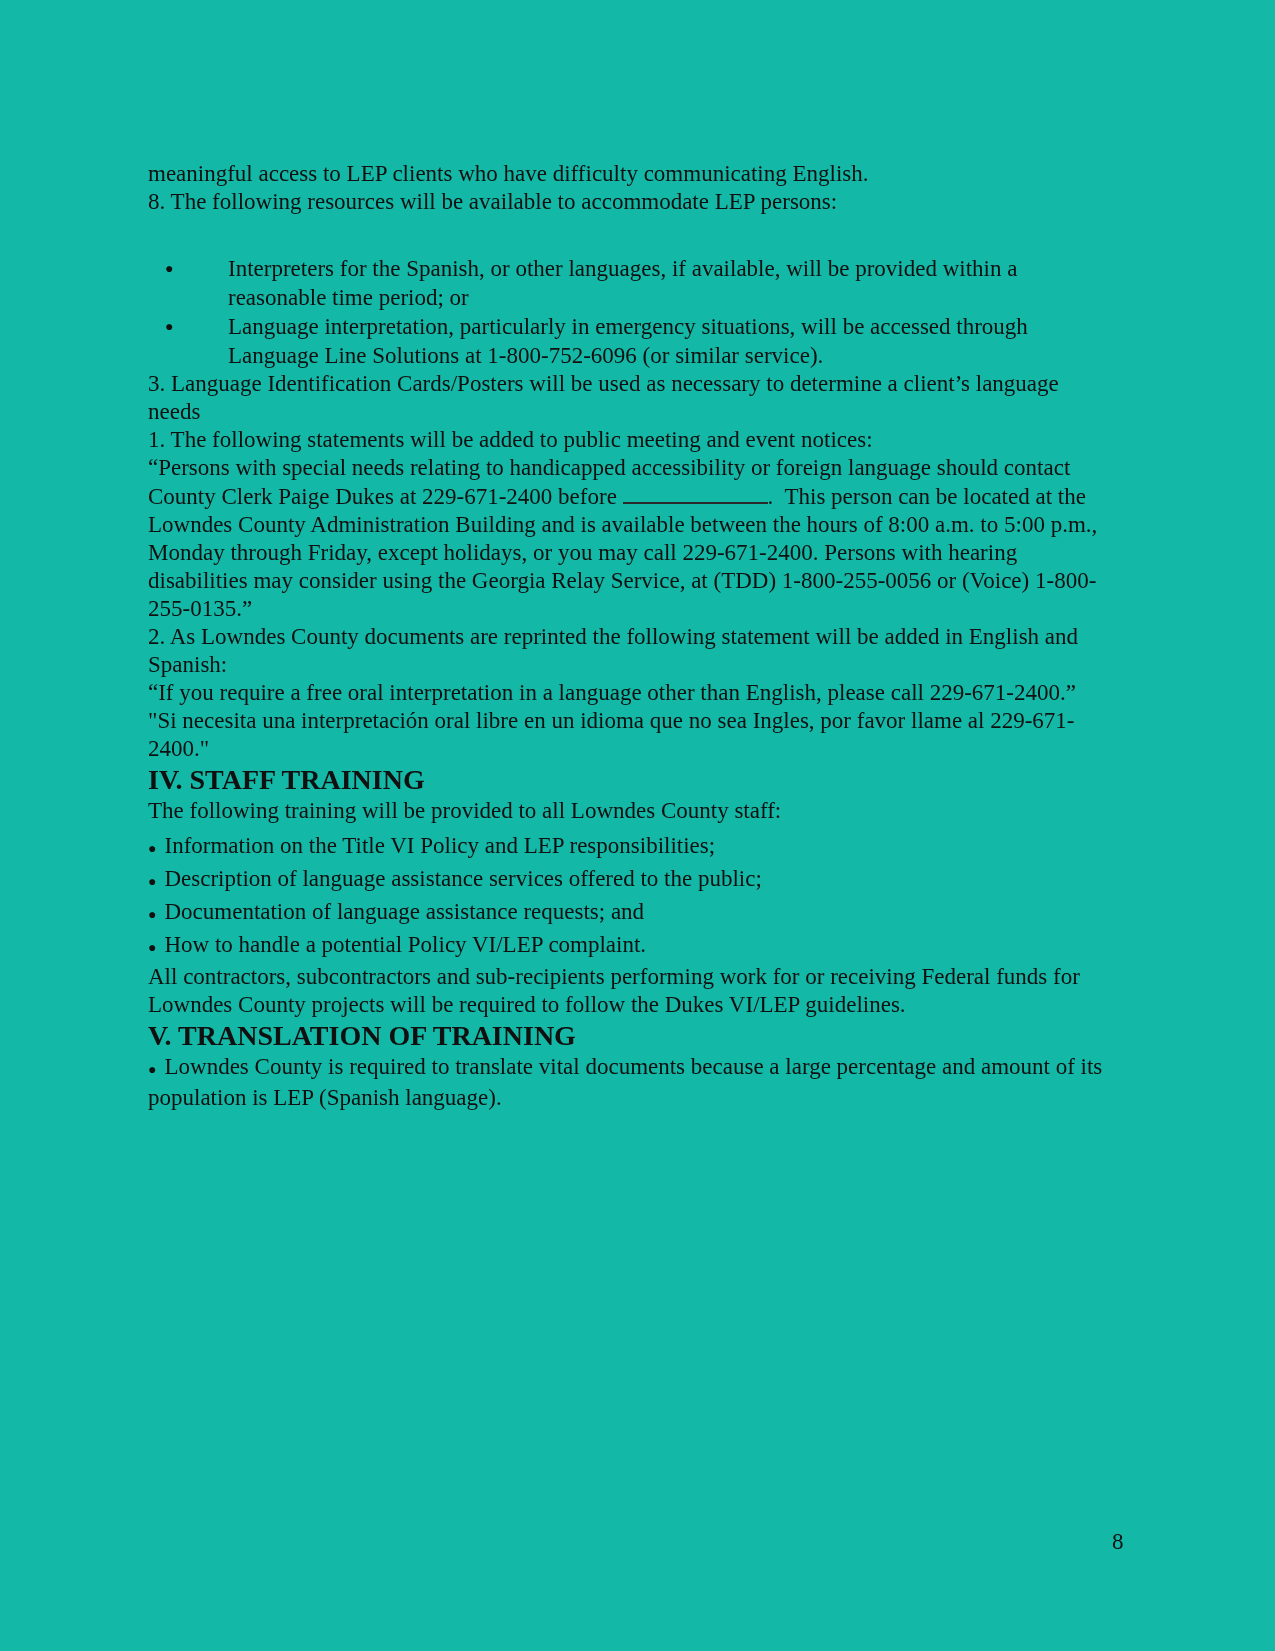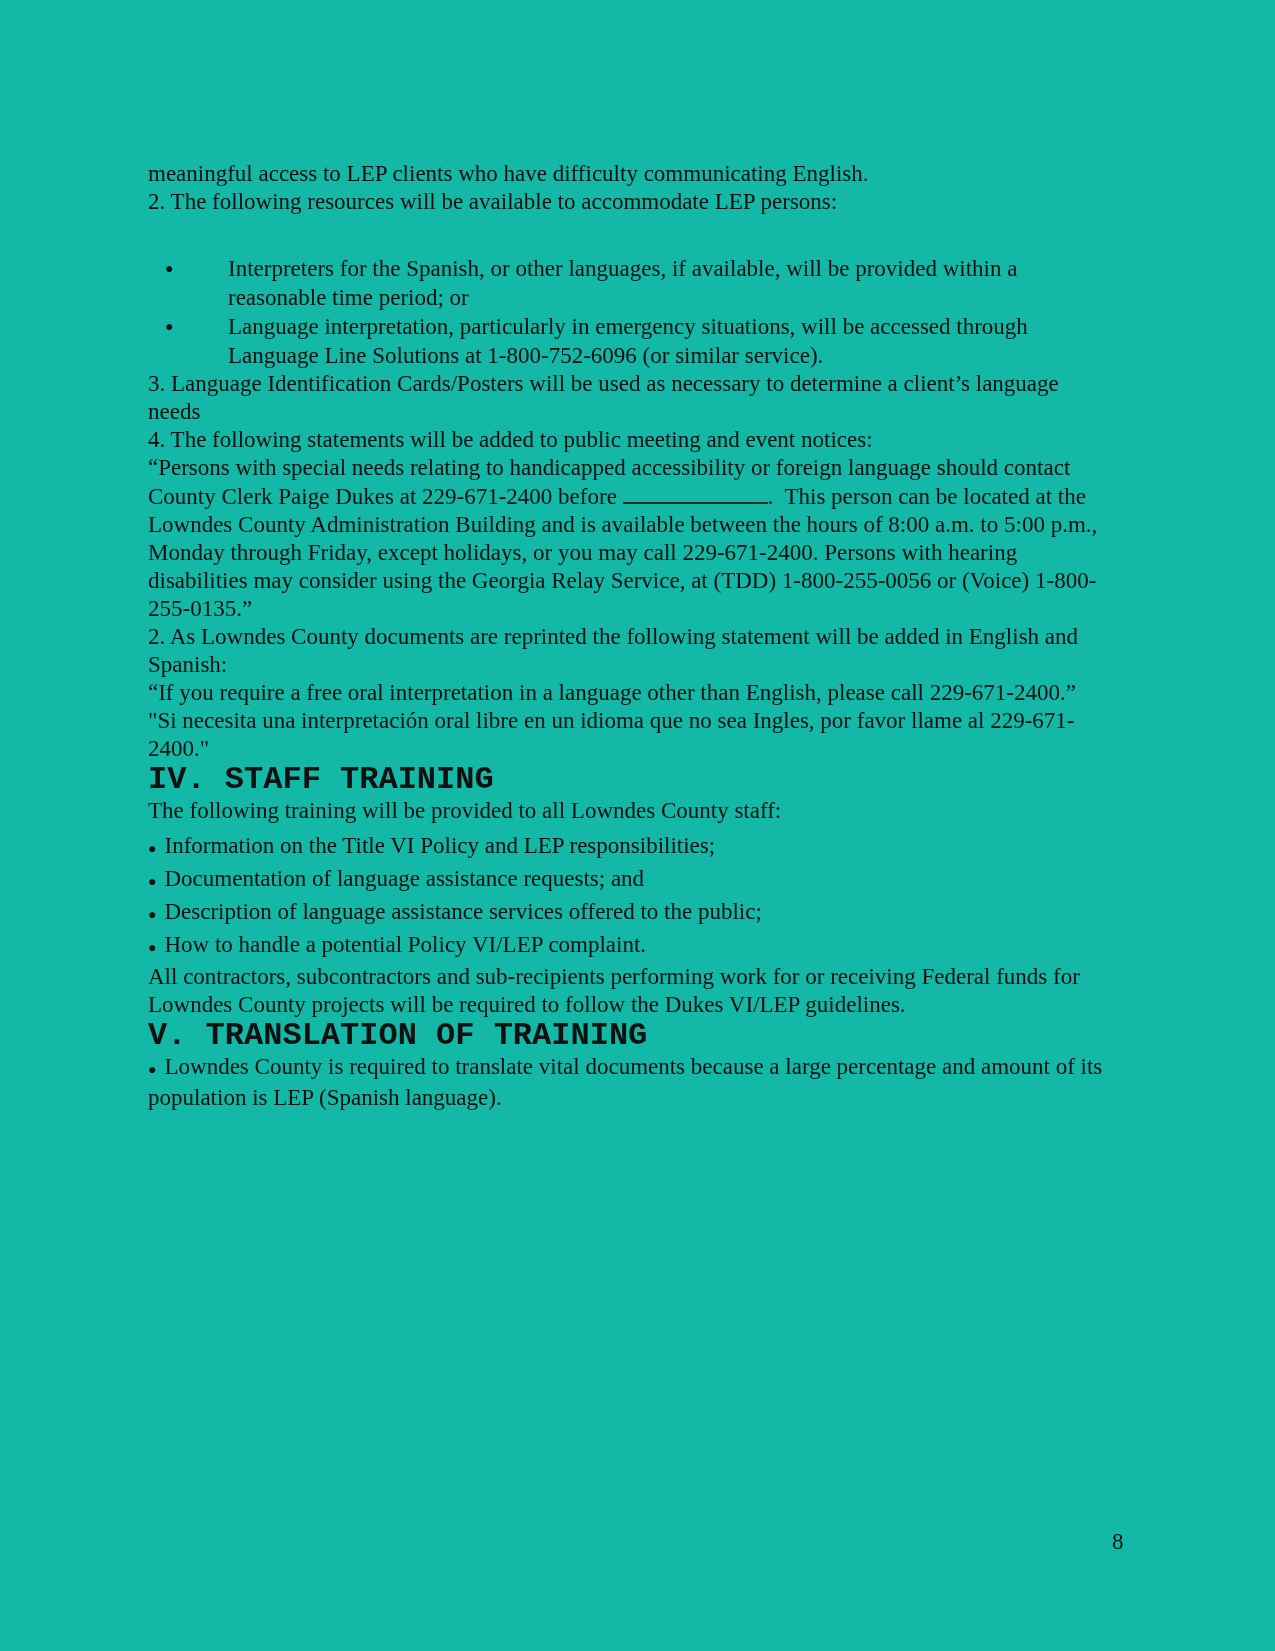--- a/index.html
+++ b/index.html
@@ -23,25 +23,24 @@
     width: 966px;
     font-size: 23px;
     line-height: 28px;
   }
   .content p, .content h2 {
     margin: 0;
     padding: 0;
     white-space: pre-wrap;
   }
   .heading {
-    font-size: 32px;
+    font-size: 28px;
     font-weight: bold;
     line-height: 34px;
     white-space: normal;
-    font-family: Liberation Mono, monospace;
   }
   
   .mt34 { margin-top: 34px; }
   .mt32 { margin-top: 32px; }
   .mt44 { margin-top: 44px; }
   .mt30 { margin-top: 30px; }
   .mt22 { margin-top: 22px; }
   .mt20 { margin-top: 20px; }
   .mt6  { margin-top: 6px;  }
   
@@ -77,53 +76,53 @@
   }
 </style>
 </head>
 <body>
 
 <div class="page">
   <div class="content">
 
     <p>meaningful access to LEP clients who have difficulty communicating English.</p>
 
-    <p class="mt34">2. The following resources will be available to accommodate LEP persons:</p>
+    <p class="mt34">8. The following resources will be available to accommodate LEP persons:</p>
 
     <div class="res-list">
       <div class="res-item">
         <span class="res-bullet">●</span>
         <span class="res-text">Interpreters for the Spanish, or other languages, if available, will be provided within a reasonable time period; or</span>
       </div>
       <div class="res-item">
         <span class="res-bullet">●</span>
         <span class="res-text">Language interpretation, particularly in emergency situations, will be accessed through Language Line Solutions at 1-800-752-6096 (or similar service).</span>
       </div>
     </div>
 
     <p class="mt32">3. Language Identification Cards/Posters will be used as necessary to determine a client’s language needs</p>
 
-    <p class="mt44">4. The following statements will be added to public meeting and event notices:</p>
+    <p class="mt44">1. The following statements will be added to public meeting and event notices:</p>
 
     <p class="mt34"><span>“Persons with special needs relating to handicapped accessibility or foreign language should contact County Clerk Paige Dukes at 229-671-2400 before </span><span class="blank"></span><span>.  This person can be located at the Lowndes County Administration Building and is available between the hours of 8:00 a.m. to 5:00 p.m., Monday through Friday, except holidays, or you may call 229-671-2400. Persons with hearing disabilities may consider using the Georgia Relay Service, at (TDD) 1-800-255-0056 or (Voice) 1-800-255-0135.”</span></p>
 
     <p class="mt32">2. As Lowndes County documents are reprinted the following statement will be added in English and Spanish:</p>
 
     <p class="mt34">“If you require a free oral interpretation in a language other than English, please call 229-671-2400.”</p>
 
     <p class="mt30">"Si necesita una interpretación oral libre en un idioma que no sea Ingles, por favor llame al 229-671-2400."</p>
 
     <h2 class="heading mt22">IV. STAFF TRAINING</h2>
 
     <p>The following training will be provided to all Lowndes County staff:</p>
 
     <div class="mt6">
       <div class="tight-item"><span class="bullet-sm">●</span><span>Information on the Title VI Policy and LEP responsibilities;</span></div>
+      <div class="tight-item"><span class="bullet-sm">●</span><span>Description of language assistance services offered to the public;</span></div>
       <div class="tight-item"><span class="bullet-sm">●</span><span>Documentation of language assistance requests; and</span></div>
-      <div class="tight-item"><span class="bullet-sm">●</span><span>Description of language assistance services offered to the public;</span></div>
       <div class="tight-item"><span class="bullet-sm">●</span><span>How to handle a potential Policy VI/LEP complaint.</span></div>
     </div>
 
     <p class="mt32">All contractors, subcontractors and sub-recipients performing work for or receiving Federal funds for Lowndes County projects will be required to follow the Dukes VI/LEP guidelines.</p>
 
     <h2 class="heading mt20">V. TRANSLATION OF TRAINING</h2>
 
     <p class="mt6"><span class="bullet-sm">●</span><span>Lowndes County </span><span class="u">is</span><span> required to translate vital documents because a large percentage and amount of its population is LEP (Spanish language).</span></p>
 
   </div>

